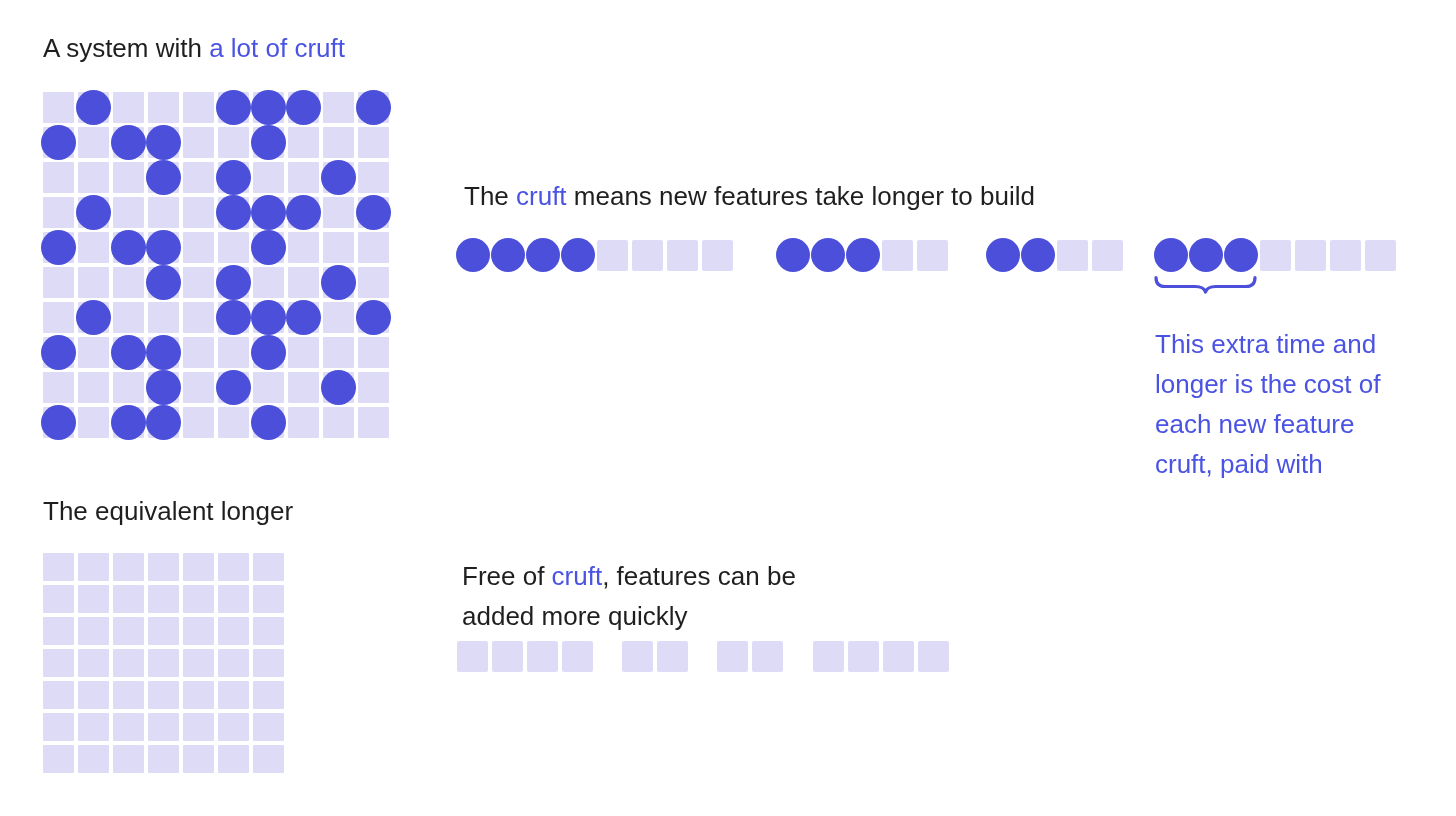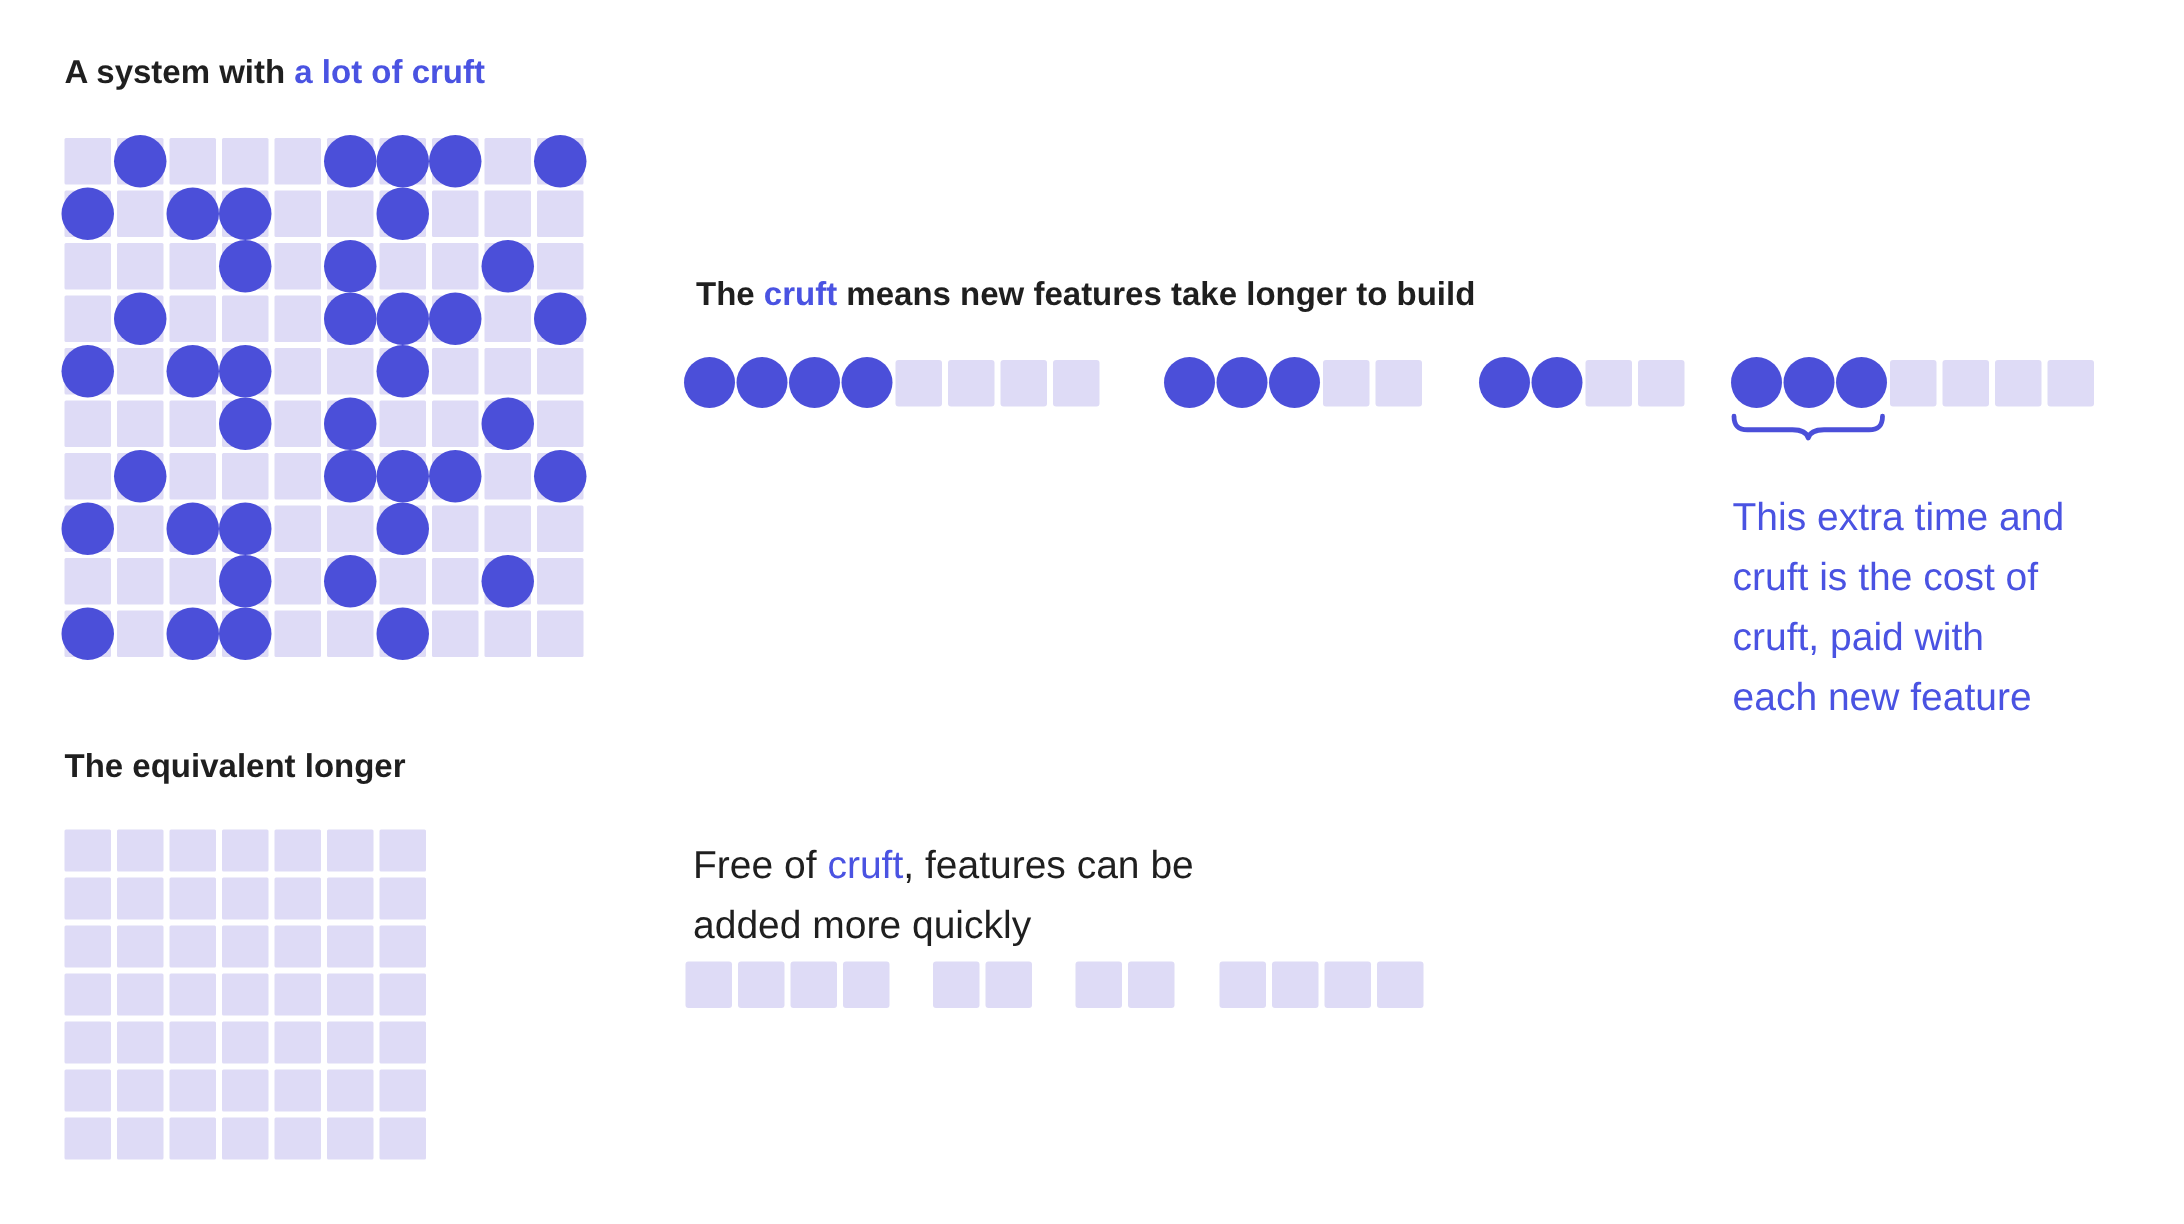--- a/index.html
+++ b/index.html
@@ -10,25 +10,24 @@
   }
   #canvas {
     position: relative;
     width: 1456px;
     height: 816px;
     background: var(--page_bg, #ffffff);
     overflow: hidden;
   }
   .heading {
     position: absolute;
-    font-size: 22px;
+    font-size: 26px;
     line-height: 34px;
     color: var(--text_dark, #1f1f1f);
     white-space: nowrap;
-    font-weight: bold;
   }
   .blue { color: var(--text_blue, #4a53e2); }
 
   
   .grid {
     position: absolute;
     display: grid;
     gap: 4px;
   }
   .cell {
@@ -327,23 +326,23 @@
       <div class="u-feat"></div>
       <div class="u-feat"></div>
     </div>
 
   <svg class="brace" style="left:1153px; top:275px" width="105" height="20" viewBox="0 0 105 20">
     <path d="M3 2.5 C3 9 6 11.5 12 11.5 L42 11.5 C48 11.5 51.5 13.5 52.5 17 C53.5 13.5 57 11.5 63 11.5 L93 11.5 C99 11.5 102 9 102 2.5"></path>
   </svg>
 
   <div class="annotation" style="left:1155px; top:297px">
     <div>This extra time and</div>
-    <div>cruft is the cost of</div>
+    <div>longer is the cost of</div>
+    <div>each new feature</div>
     <div>cruft, paid with</div>
-    <div>each new feature</div>
   </div>
 
   <div class="heading" style="left:43px; top:494px">The equivalent longer</div>
 
   <div class="grid grid-clean" style="left:43px; top:553px; grid-template-columns: repeat(7, 31px);">
       <div class="cell"></div>
       <div class="cell"></div>
       <div class="cell"></div>
       <div class="cell"></div>
       <div class="cell"></div>

